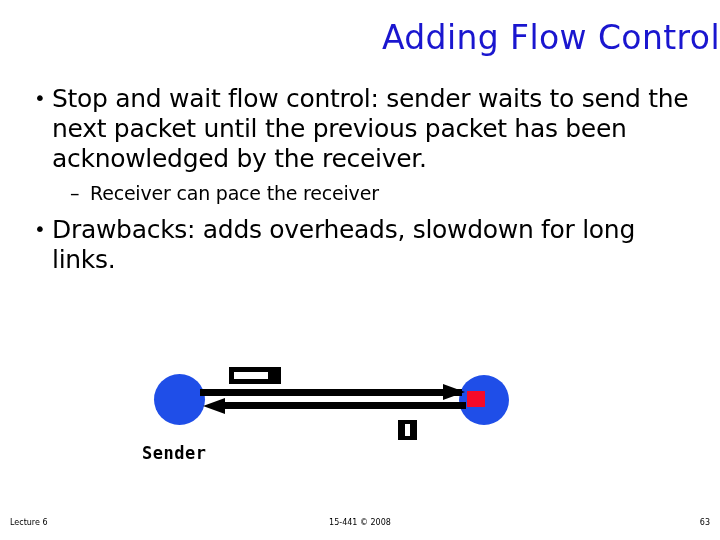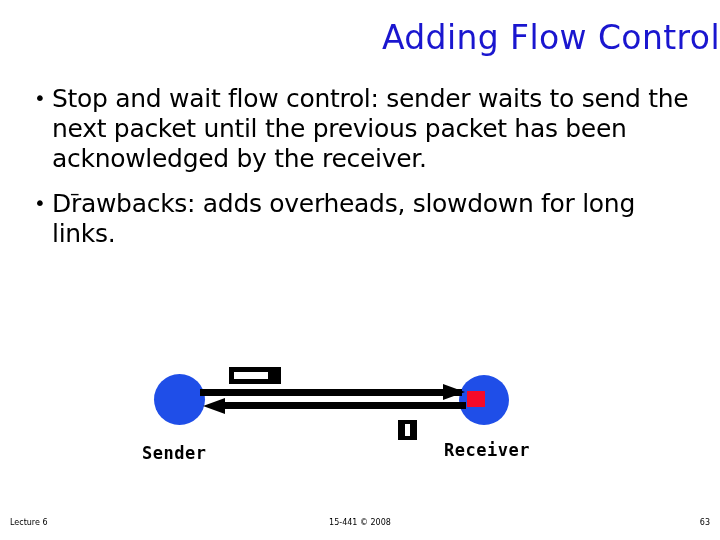--- a/index.html
+++ b/index.html
@@ -234,20 +234,21 @@
 
     <div class="bullet-l1">
       <span class="marker">•</span>
       <span>Stop and wait flow control: sender waits to send the next packet until the previous packet has been acknowledged by the receiver.</span>
     </div>
 
     <div class="gap-small"></div>
 
     <div class="bullet-l2">
       <span class="marker">–</span>
+      <span>Receiver can pace the receiver</span>
     </div>
 
     <div class="gap-med"></div>
 
     <div class="bullet-l1">
       <span class="marker">•</span>
       <span>Drawbacks: adds overheads, slowdown for long links.</span>
     </div>
 
   </div>
@@ -264,21 +265,20 @@
   <div class="arrow-line" id="arrow-bottom-line"></div>
   <div id="arrow-bottom-head"></div>
 
   <div id="packet-data"></div>
   <div id="packet-data-tail"></div>
 
   <div id="packet-ack"></div>
   <div id="packet-ack-slot"></div>
 
   <div class="node-label" id="sender-label">Sender</div>
-  <div class="node-label" id="receiver-label">Receiver</div>
 
   <div id="footer">
     <span id="footer-left">Lecture 6</span>
     <span id="footer-center">15-441 © 2008</span>
     <span id="footer-right">63</span>
   </div>
 
 </div>
 
 </body></html>

